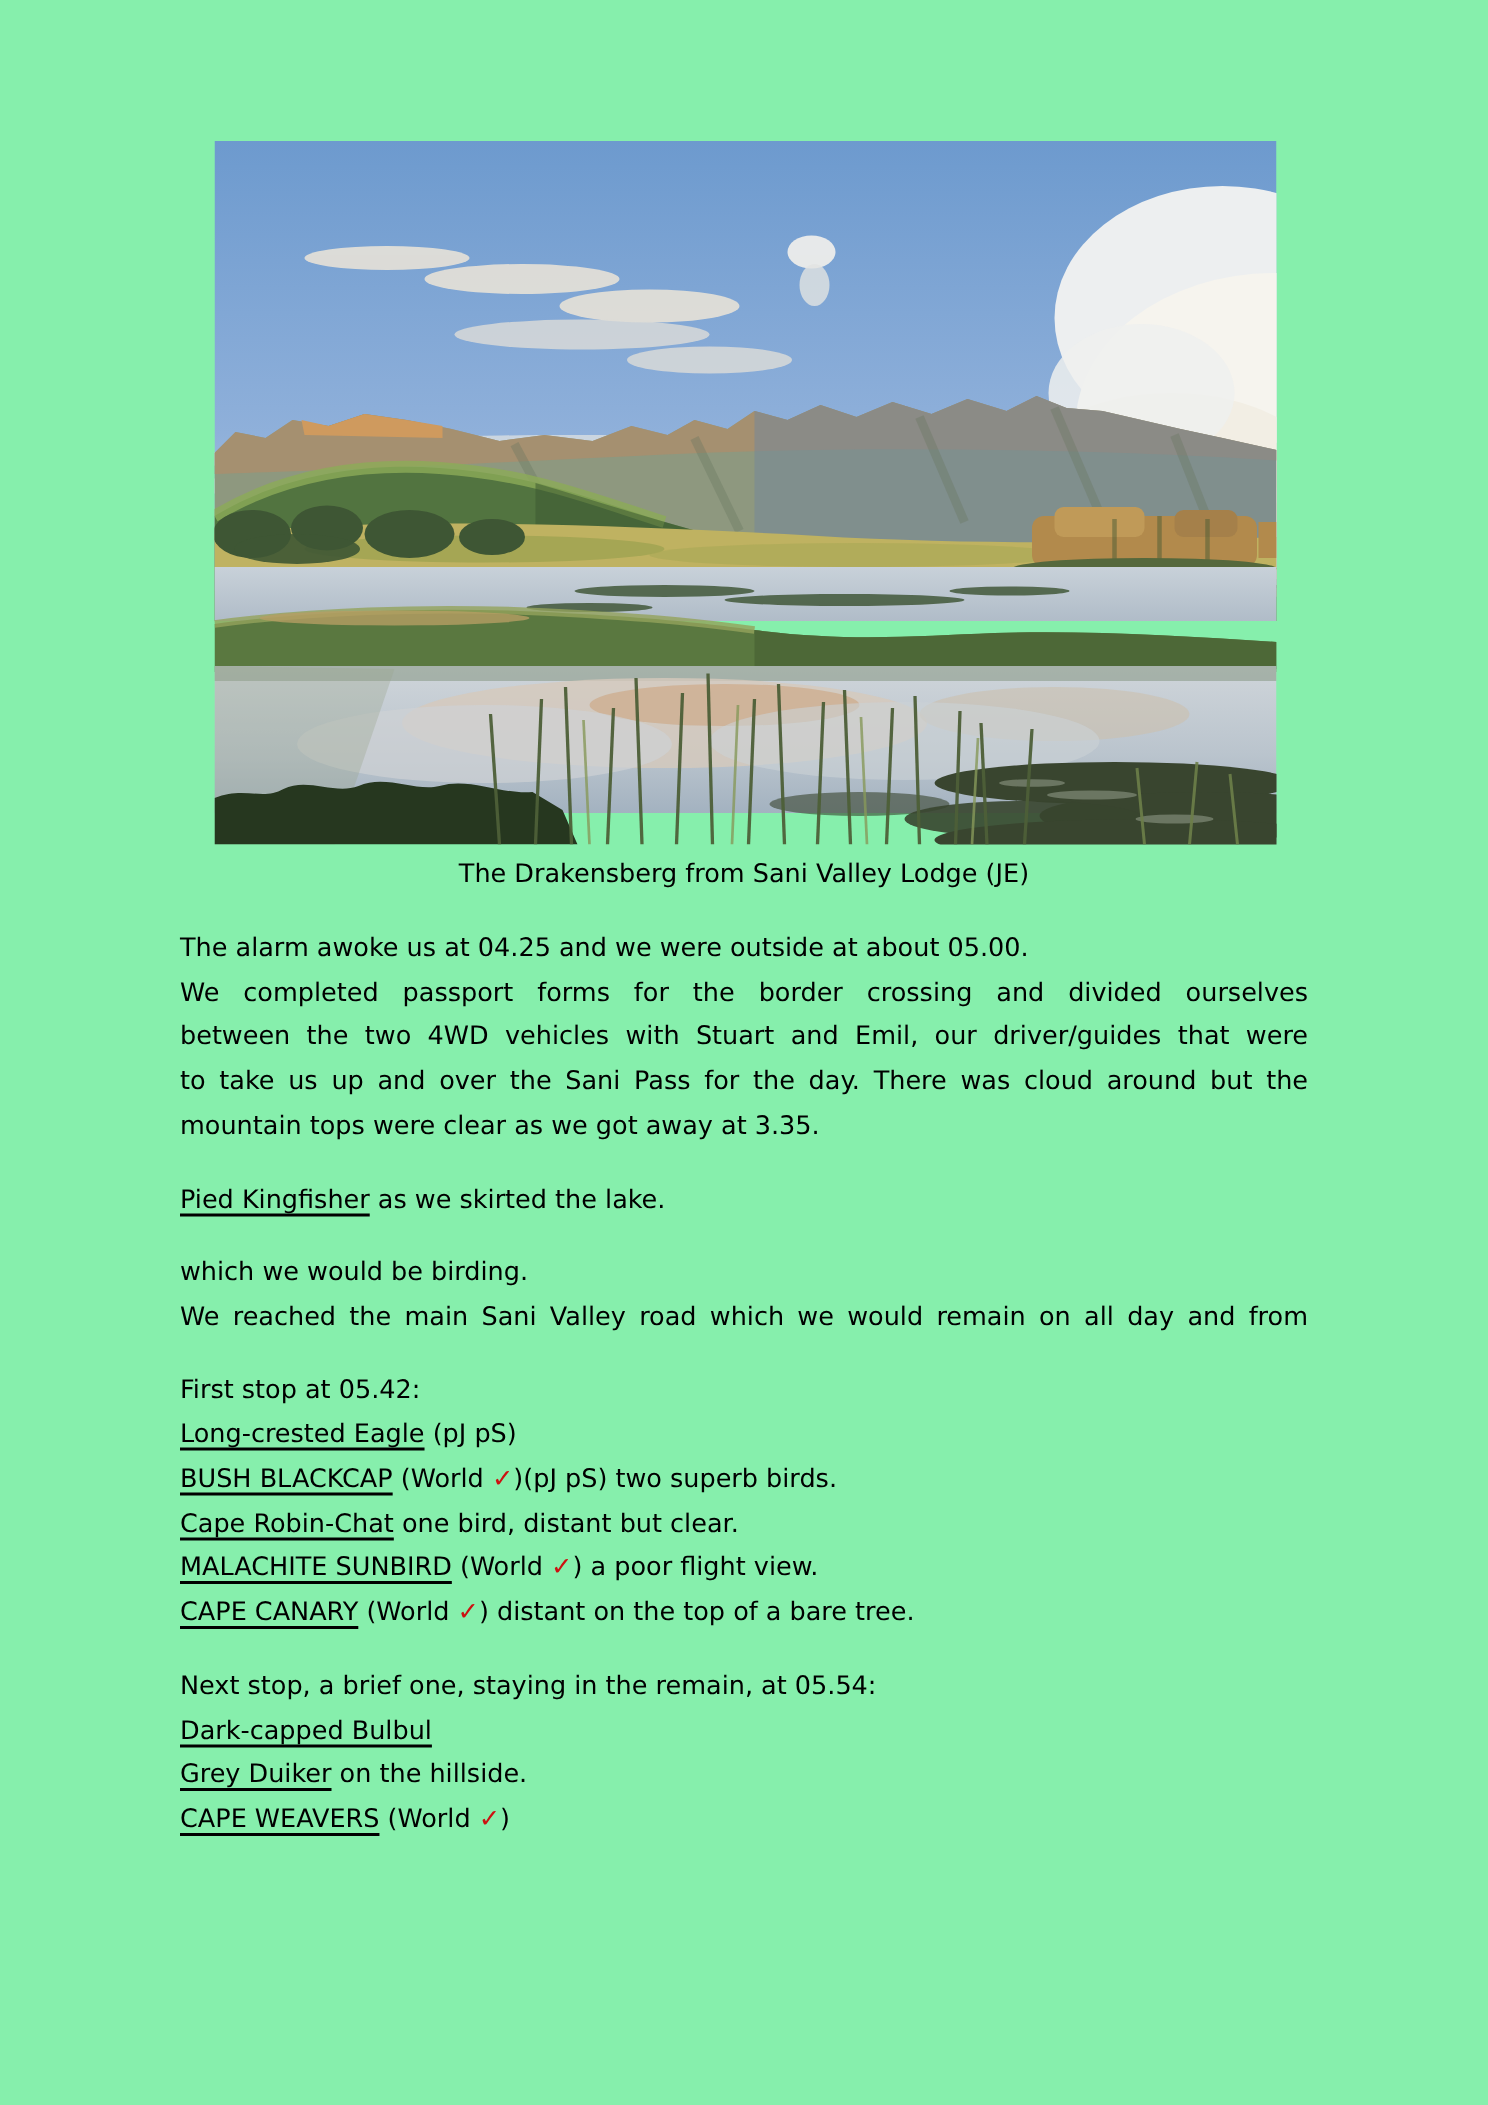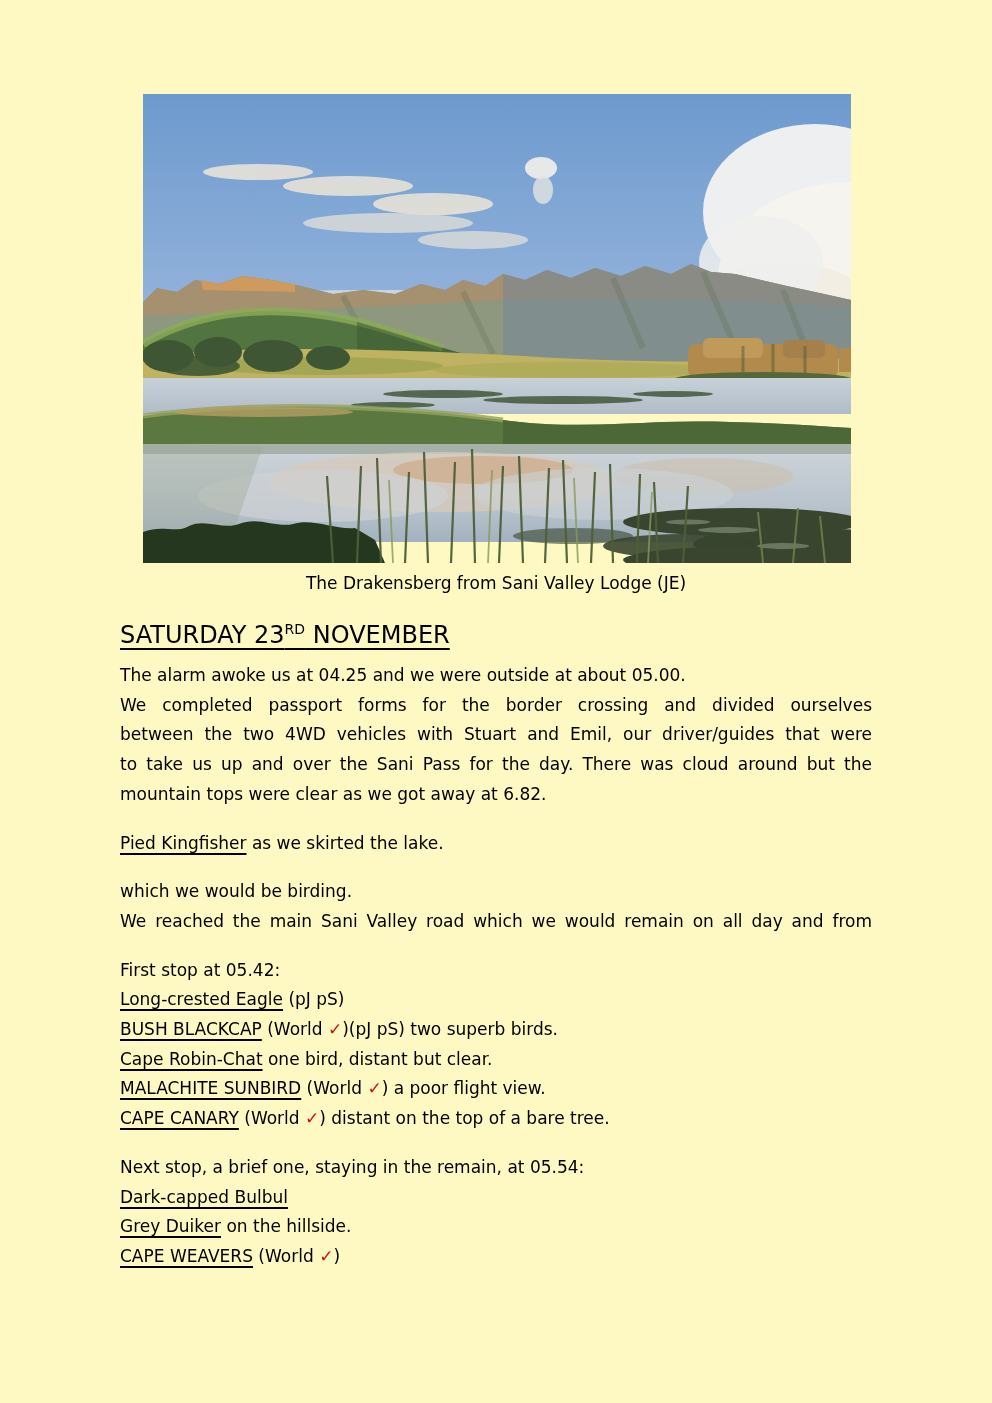--- a/index.html
+++ b/index.html
@@ -1,17 +1,17 @@
 <!DOCTYPE html>
 <html style="--check-color: #cc1111;"><head>
 <meta charset="utf-8">
 <style>
   html,body { margin:0; padding:0; background:#ffffff; }
   .page {
-    position:relative; width:992px; height:1403px; background:#fef9c3;
+    position:relative; width:992px; height:1403px; background:#86efac;
     font-family:"DejaVu Sans", sans-serif; color:#000; overflow:hidden;
   }
   .photo {
     position:absolute; left:143px; top:94px; width:708px; height:469px; margin:0;
   }
   .photo svg { display:block; width:100%; height:100%; }
   .caption {
     position:absolute; left:0; top:570px; width:992px; text-align:center;
     font-size:17px; line-height:26px;
   }
@@ -181,30 +181,29 @@
         <path d="M620,469 L615,418"></path>
           <path d="M650,469 L655,414"></path>
           <path d="M682,469 L677,422"></path>
       </g>
     </svg>
   </figure>
 
   <div class="caption">The Drakensberg from Sani Valley Lodge (JE)</div>
 
   <div class="content">
-    <h1 class="heading"><span class="hd"><span>SATURDAY 23</span><sup>RD</sup><span> NOVEMBER</span></span></h1>
     <div id="blocks">
         <div class="block">
           <div class="line"><span>The alarm awoke us at 04.25 and we were outside at about 05.00.</span></div>
         </div>
         <div class="block">
           <div class="line just"><span>We completed passport forms for the border crossing and divided ourselves</span></div>
           <div class="line just"><span>between the two 4WD vehicles with Stuart and Emil, our driver/guides that were</span></div>
           <div class="line just"><span>to take us up and over the Sani Pass for the day. There was cloud around but the</span></div>
-          <div class="line"><span>mountain tops were clear as we got away at 6.82.</span></div>
+          <div class="line"><span>mountain tops were clear as we got away at 3.35.</span></div>
         </div>
         <div class="block gap">
           <div class="line"><span class="u">Pied Kingfisher</span><span> as we skirted the lake.</span></div>
         </div>
         <div class="block gap">
           <div class="line"><span>which we would be birding.</span></div>
           <div class="line just"><span>We reached the main Sani Valley road which we would remain on all day and from</span></div>
         </div>
         <div class="block gap">
           <div class="line"><span>First stop at 05.42:</span></div>

